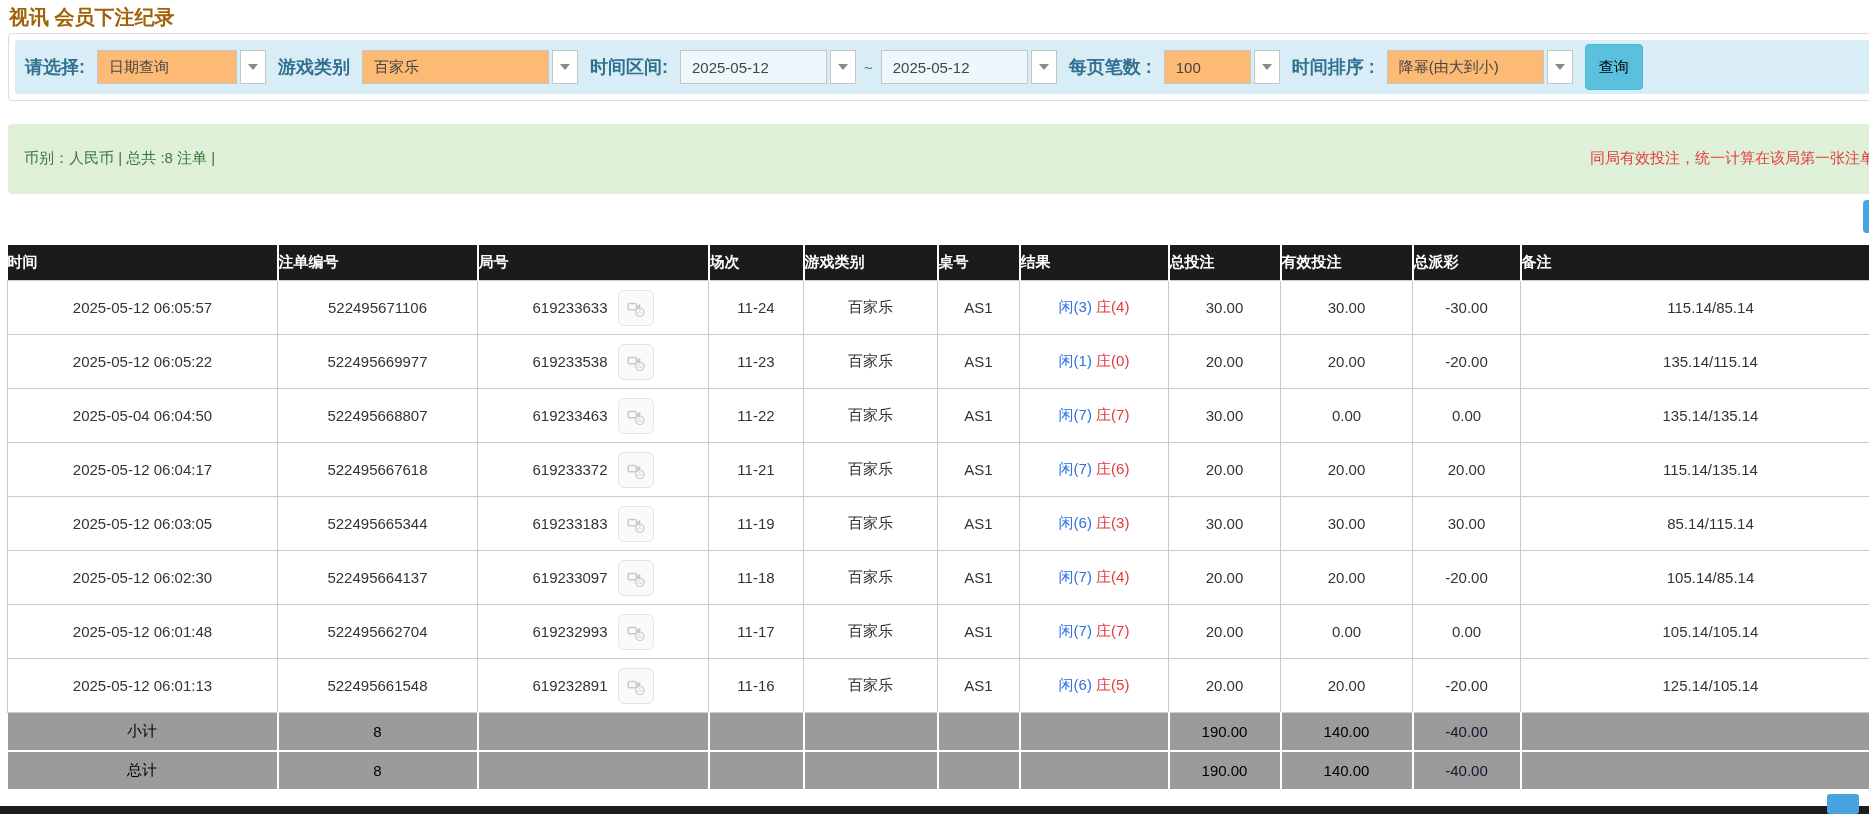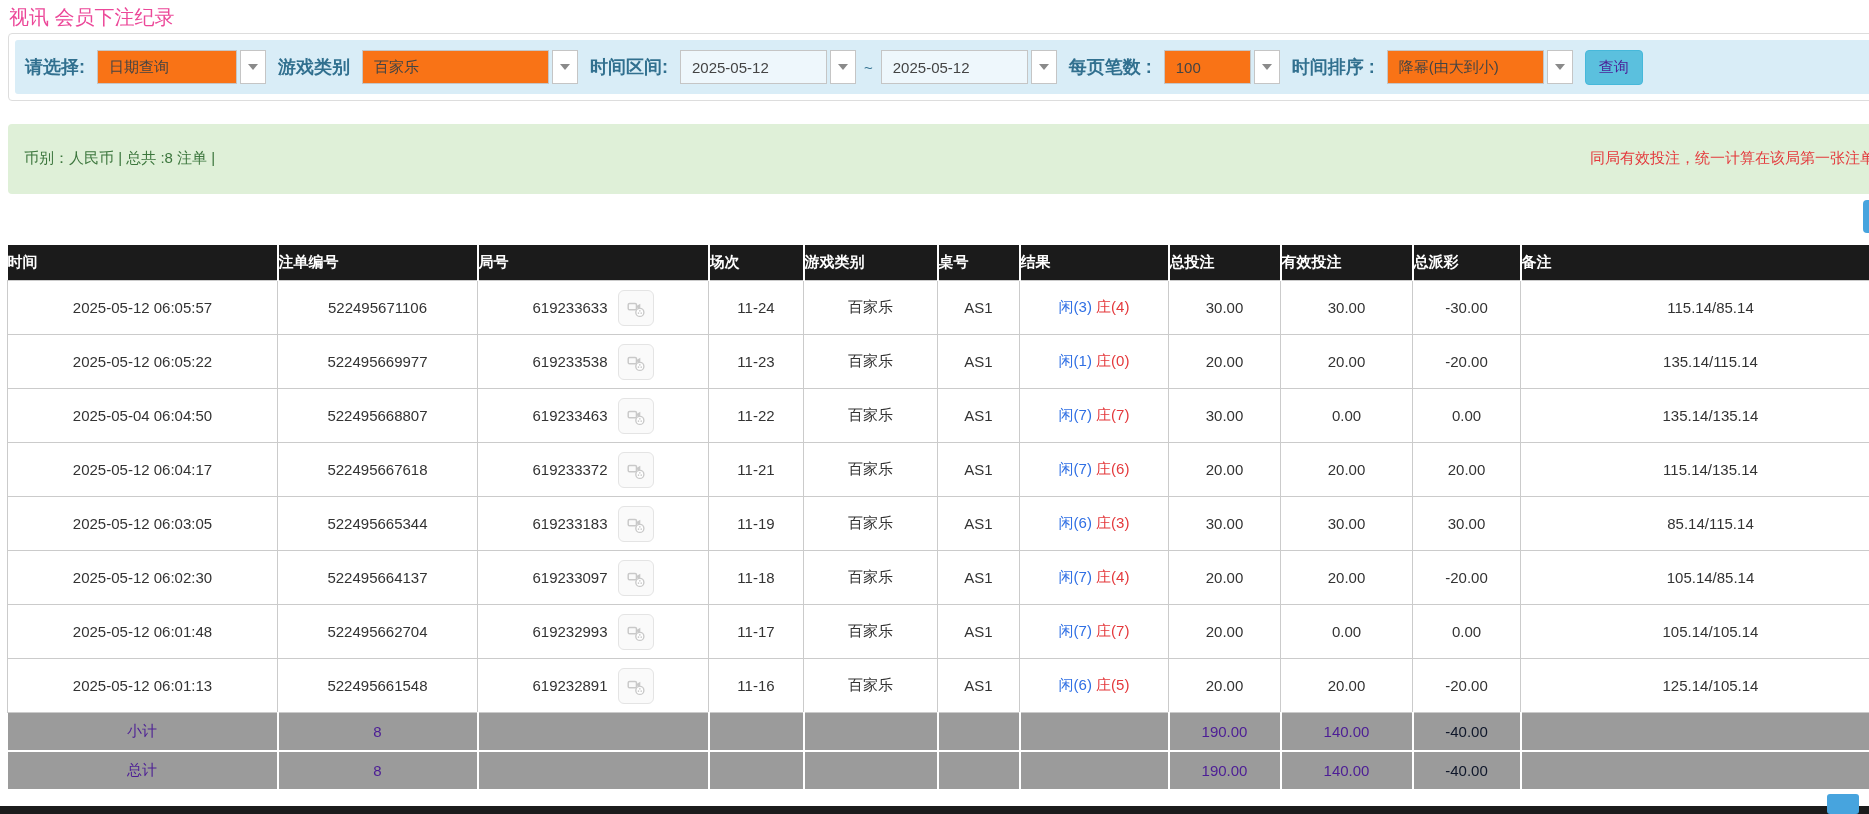--- a/index.html
+++ b/index.html
@@ -3,40 +3,40 @@
 <meta charset="utf-8">
 <style>
   html,body { margin:0; padding:0; }
   body {
     width:1869px; height:814px; overflow:hidden; position:relative;
     background:#fff; font-family:"Liberation Sans","DejaVu Sans",sans-serif;
   }
   .page { position:absolute; left:0; top:0; width:1920px; height:814px; }
 
   
-  .title { position:absolute; left:9px; top:4px; font-size:20px; color:#ec4899; font-weight:400; }
+  .title { position:absolute; left:9px; top:4px; font-size:20px; color:#a16207; font-weight:700; }
 
   
   .filter-panel { position:absolute; left:8px; top:33px; width:1900px; height:68px;
     border:1px solid #ddd; border-radius:4px; background:#fff; box-sizing:border-box; }
   .filter-bar { position:absolute; left:6px; right:6px; top:6px; bottom:6px;
     background:#d9edf7; border-radius:3px; display:flex; align-items:center;
     padding:0 10px; gap:12px; }
   .flabel { color:#31708f; font-weight:bold; font-size:18px; white-space:nowrap; }
   .combo { display:flex; height:34px; flex:0 0 auto; }
-  .combo .inp { background:#f97316; border:1px solid #c5c5c5; box-sizing:border-box;
+  .combo .inp { background:#fdba74; border:1px solid #c5c5c5; box-sizing:border-box;
     display:flex; align-items:center; padding:0 11px; font-size:15px; color:#444; white-space:nowrap; }
   .combo .arrow { width:26px; margin-left:3px; background:#fff; border:1px solid #c5c5c5;
     box-sizing:border-box; display:flex; align-items:center; justify-content:center; cursor:pointer; }
   .caret { width:0; height:0; border-left:5px solid transparent; border-right:5px solid transparent;
     border-top:6px solid #8a8a8a; }
   .combo.date .inp { background:#eef7fc; }
   .tilde { color:#31708f; font-size:15px; margin:0 -4px; }
-  .query-btn { height:35px; padding:0 13px; background:#5bc0de; border:1px solid #46b8da;
-    border-radius:4px; color:#4c1d95; font-size:15px; cursor:pointer; }
+  .query-btn { height:46px; padding:0 13px; background:#5bc0de; border:1px solid #46b8da;
+    border-radius:4px; color:#000000; font-size:15px; cursor:pointer; }
 
   
   .summary-bar { position:absolute; left:8px; top:124px; width:1900px; height:70px;
     background:#dff0d8; border-radius:4px; }
   .summary-left { position:absolute; left:16px; top:25px; font-size:15px; color:#3c763d; white-space:nowrap; }
   .summary-note { position:absolute; left:1582px; top:25px; font-size:15px; color:#e4393c; white-space:nowrap; }
 
   
   .sliver-top { position:absolute; left:1863px; top:200px; width:40px; height:33px;
     background:#47a4de; border-radius:4px; }
@@ -49,21 +49,21 @@
     border-collapse:collapse; table-layout:fixed; font-size:15px; }
   table.records th { background:#1b1b1b; color:#fff; font-weight:bold; height:35px;
     border-right:2px solid #fff; text-align:left; padding:0; }
   table.records th:last-child { border-right:none; }
   table.records td { border:1px solid #cbcbcb; height:53px; text-align:center;
     color:#333; background:#fff; padding:0; overflow:hidden; white-space:nowrap; }
   td.blue { color:#2f6fe4; cursor:pointer; }
   .xian { color:#2f6fe4; }
   .zhuang { color:#e4393c; }
   .neg { color:#ed1c24; }
-  tr.sum td { background:#9b9b9b; color:#4c1d95; border:none; border-right:2px solid #fff;
+  tr.sum td { background:#9b9b9b; color:#000000; border:none; border-right:2px solid #fff;
     border-bottom:2px solid #fff; height:37px; }
   tr.sum td:last-child { border-right:none; }
   tr.sum td.neg { color:#0f172a; }
   .round-no { display:inline-block; vertical-align:middle; }
   .vid-btn { display:inline-flex; width:34px; height:34px; border:1px solid #e4e4e4;
     border-radius:6px; background:#fafafa; align-items:center; justify-content:center;
     vertical-align:middle; margin-left:10px; cursor:pointer; }
 </style>
 </head>
 <body>

